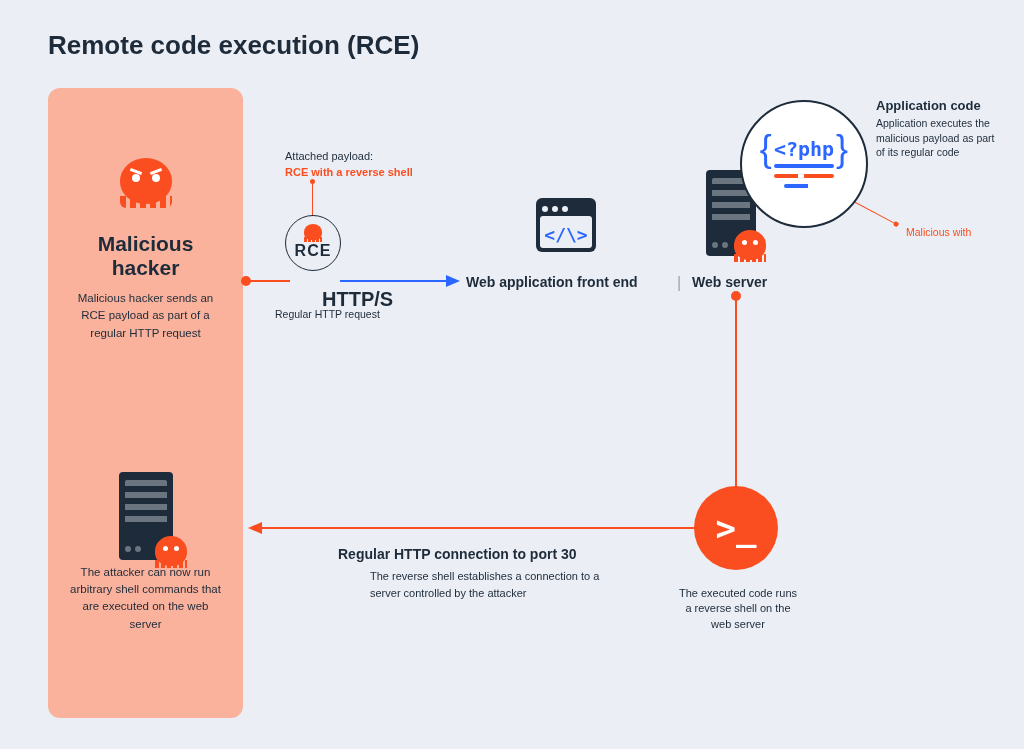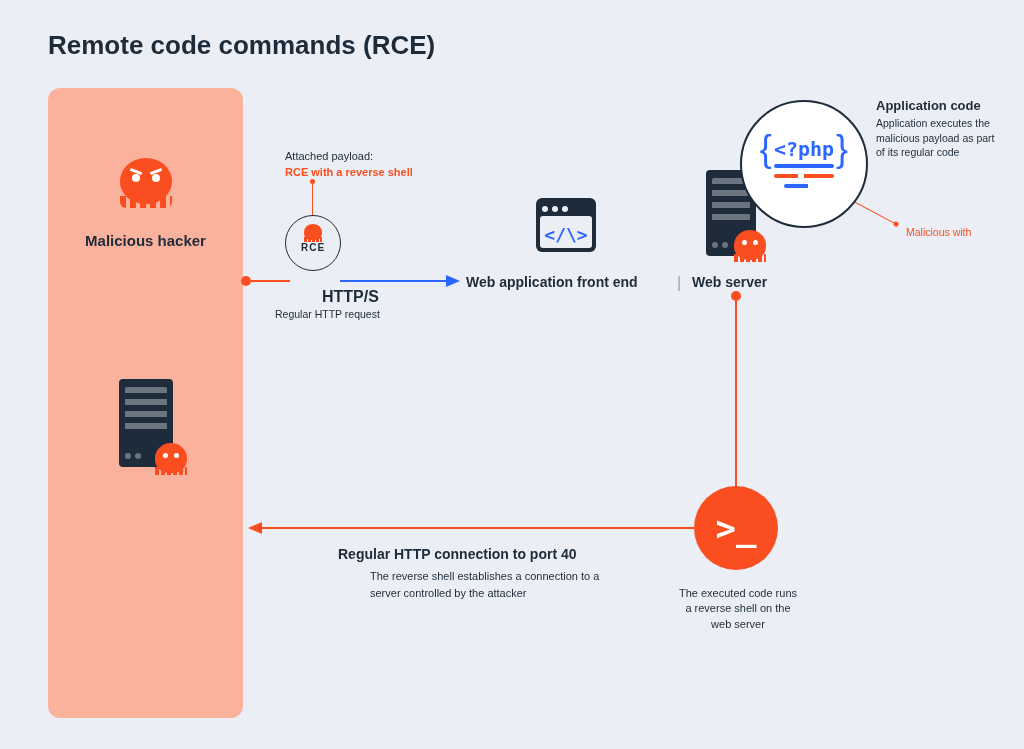--- a/index.html
+++ b/index.html
@@ -63,21 +63,21 @@
   .hacker-eye.r { right: 12px; }
   .hacker-brow {
     position: absolute;
     width: 12px; height: 3px;
     background: #fff;
     top: 12px;
   }
   .hacker-brow.l { left: 10px; transform: rotate(20deg); }
   .hacker-brow.r { right: 10px; transform: rotate(-20deg); }
   .section-title {
-    font-size: 15px;
+    font-size: 21px;
     font-weight: 700;
     color: #1d2b3a;
     margin: 0 16px 10px;
   }
   .section-text {
     font-size: 11.5px;
     line-height: 1.5;
     color: #1d2b3a;
     margin: 0 18px;
   }
@@ -133,21 +133,21 @@
     z-index: 5;
   }
   .rce-badge .mini-ghost {
     width: 18px; height: 16px;
     background: #fb4e20;
     border-radius: 50% 50% 40% 40%;
     margin: 8px auto 2px;
     position: relative;
   }
   .rce-badge .mini-ghost::after{content:"";position:absolute;bottom:-2px;left:0;right:0;height:5px;background:repeating-linear-gradient(90deg,#fb4e20 0 3px,transparent 3px 4px);}
-  .rce-badge-label { font-size: 10px; font-weight: 700; color: #1d2b3a; letter-spacing: 1px; }
+  .rce-badge-label { font-size: 16px; font-weight: 700; color: #1d2b3a; letter-spacing: 1px; }
 
   .payload-label {
     position: absolute;
     left: 285px; top: 150px;
     font-size: 11px;
     color: #1d2b3a;
   }
   .payload-sub {
     position: absolute;
     left: 285px; top: 166px;
@@ -157,21 +157,21 @@
   }
   .payload-connector {
     position: absolute;
     left: 312px; top: 182px;
     width: 1px; height: 34px;
     background: #fb4e20;
   }
   .payload-connector::before{content:"";position:absolute;top:-3px;left:-2px;width:5px;height:5px;border-radius:50%;background:#fb4e20;}
 
   
-  .http-label { position: absolute; left: 293px; top: 288px; font-size: 16px; font-weight: 700; color: #1d2b3a; padding-left: 29px; }
+  .http-label { position: absolute; left: 293px; top: 288px; font-size: 20px; font-weight: 700; color: #1d2b3a; padding-left: 29px; }
   .http-sub { position: absolute; left: 275px; top: 308px; font-size: 10.5px; color: #1d2b3a; }
 
   
   .browser-icon {
     position: absolute;
     left: 536px; top: 198px;
     width: 60px; height: 54px;
     background: #1d2b3a;
     border-radius: 6px;
     z-index: 3;
@@ -262,40 +262,42 @@
 
   .port80-title { position:absolute; left:338px; top:546px; font-size:14px; font-weight:700; color:#1d2b3a; }
   .port80-text { position:absolute; left:370px; top:568px; font-size:11px; line-height:1.5; color:#1d2b3a; width:240px; }
 
   
   svg.overlay { position:absolute; top:0; left:0; width:1024px; height:749px; pointer-events:none; z-index:2;}
 </style>
 </head>
 <body>
 
-<h1 class="title">Remote code commands (RCE)</h1>
+<h1 class="title">Remote code execution (RCE)</h1>
 
 <div class="left-panel">
   <div class="hacker-icon">
     <div class="hacker-body">
       <div class="hacker-brow l"></div>
         <div class="hacker-brow r"></div>
       <div class="hacker-eye l"></div>
         <div class="hacker-eye r"></div>
     </div>
   </div>
   <div class="section-title">Malicious hacker</div>
+  <div class="section-text">Malicious hacker sends an RCE payload as part of a regular HTTP request</div>
 
   <div class="server-block">
     <div class="server-icon">
       <div class="ghost-mini">
           <span class="e1"></span>
           <span class="e2"></span>
         </div>
     </div>
+    <div class="section-text">The attacker can now run arbitrary shell commands that are executed on the web server</div>
   </div>
 </div>
 
 <div class="payload-label">Attached payload:</div>
 <div class="payload-sub">RCE with a reverse shell</div>
 <div class="payload-connector"></div>
 
 <div class="rce-badge">
   <div class="mini-ghost"></div>
   <div class="rce-badge-label">RCE</div>
@@ -334,21 +336,21 @@
 <div class="appcode-title">Application code</div>
 <div class="appcode-text">Application executes the malicious payload as part of its regular code</div>
 <div class="malicious-connector"></div>
 <div class="malicious-label">Malicious with</div>
 
 <div class="shell-circle">
   <span class="prompt">&gt;_</span>
 </div>
 <div class="shell-title">The executed code runs a reverse shell on the web server</div>
 
-<div class="port80-title">Regular HTTP connection to port 40</div>
+<div class="port80-title">Regular HTTP connection to port 30</div>
 <div class="port80-text">The reverse shell establishes a connection to a server controlled by the attacker</div>
 
 <svg class="overlay">
   <defs>
     <marker id="arr-red" markerWidth="8" markerHeight="8" refX="6" refY="3" orient="auto">
       <path d="M0,0 L7,3 L0,6 Z" fill="#fb4e20"></path>
     </marker>
     <marker id="arr-blue" markerWidth="8" markerHeight="8" refX="6" refY="3" orient="auto">
       <path d="M0,0 L7,3 L0,6 Z" fill="#2a66ff"></path>
     </marker>

